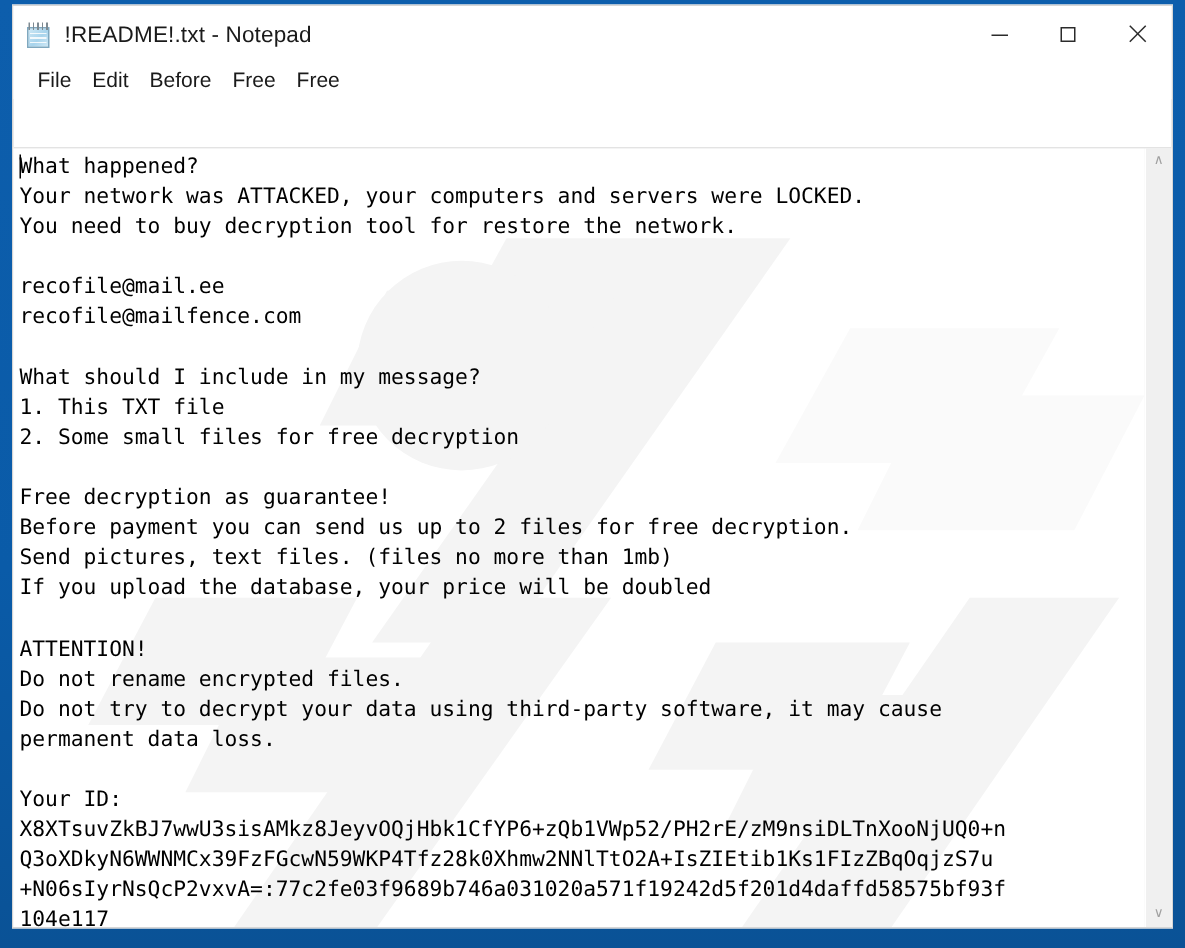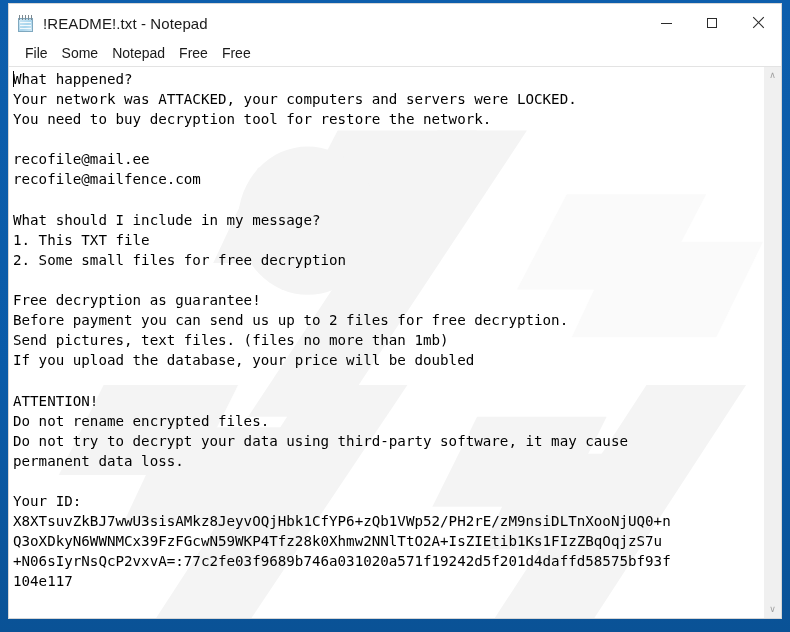--- a/index.html
+++ b/index.html
@@ -159,20 +159,21 @@
   }
 
   
   #editor-wrap {
     flex: 1 1 auto;
     position: relative;
     display: flex;
     overflow: hidden;
     border-top: 1px solid #e3e3e3;
     background: #ffffff;
+    margin-top: 32px;
   }
   #text-area {
     flex: 1 1 auto;
     position: relative;
     background: #ffffff;
     overflow: hidden;
   }
   #watermark {
     position: absolute;
     left: 0; top: 0;
@@ -254,22 +255,22 @@
           <span class="glyph-max"></span>
         </div>
         <div class="winbtn" id="close-button">
           <span class="glyph-close"></span>
         </div>
       </div>
     </div>
 
     <div id="menubar">
       <div class="menu-item">File</div>
-      <div class="menu-item">Some</div>
-      <div class="menu-item">Notepad</div>
+      <div class="menu-item">Edit</div>
+      <div class="menu-item">Before</div>
       <div class="menu-item">Free</div>
       <div class="menu-item">Free</div>
     </div>
 
     <div id="editor-wrap">
 
       <div id="text-area">
 
         <svg id="watermark" viewBox="0 0 757 520" preserveAspectRatio="none">
           <g fill="#f4f4f4">

